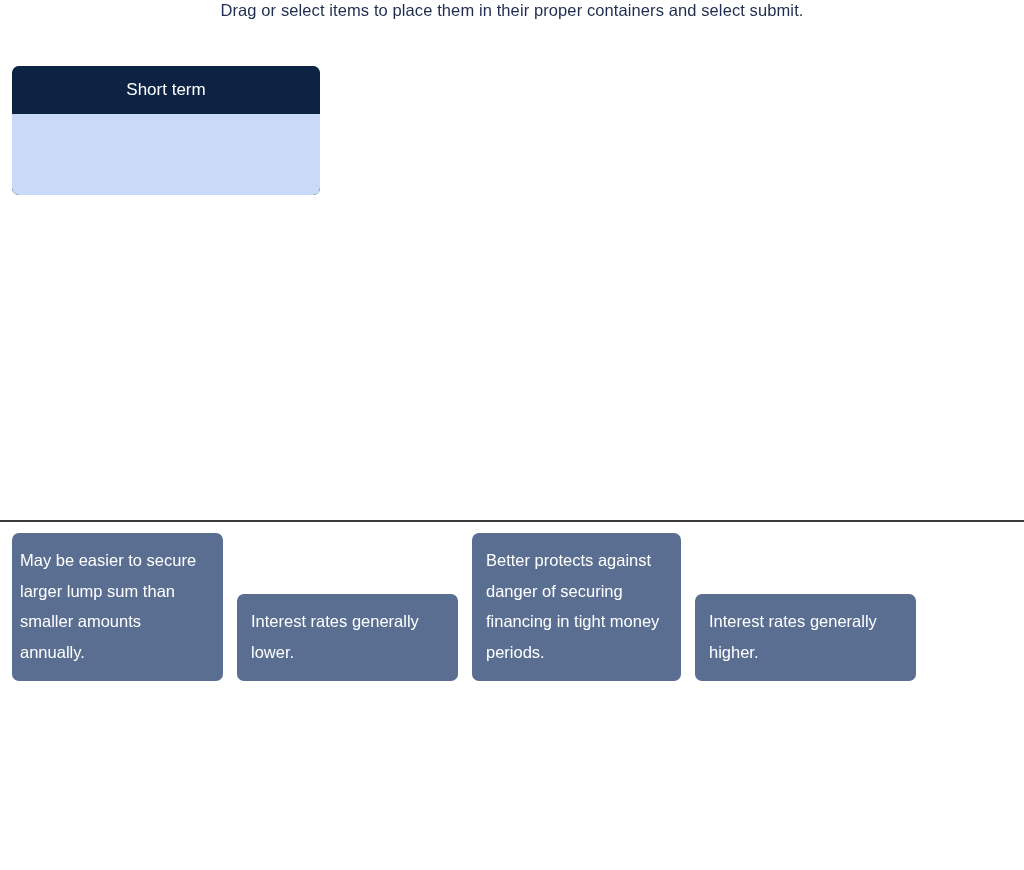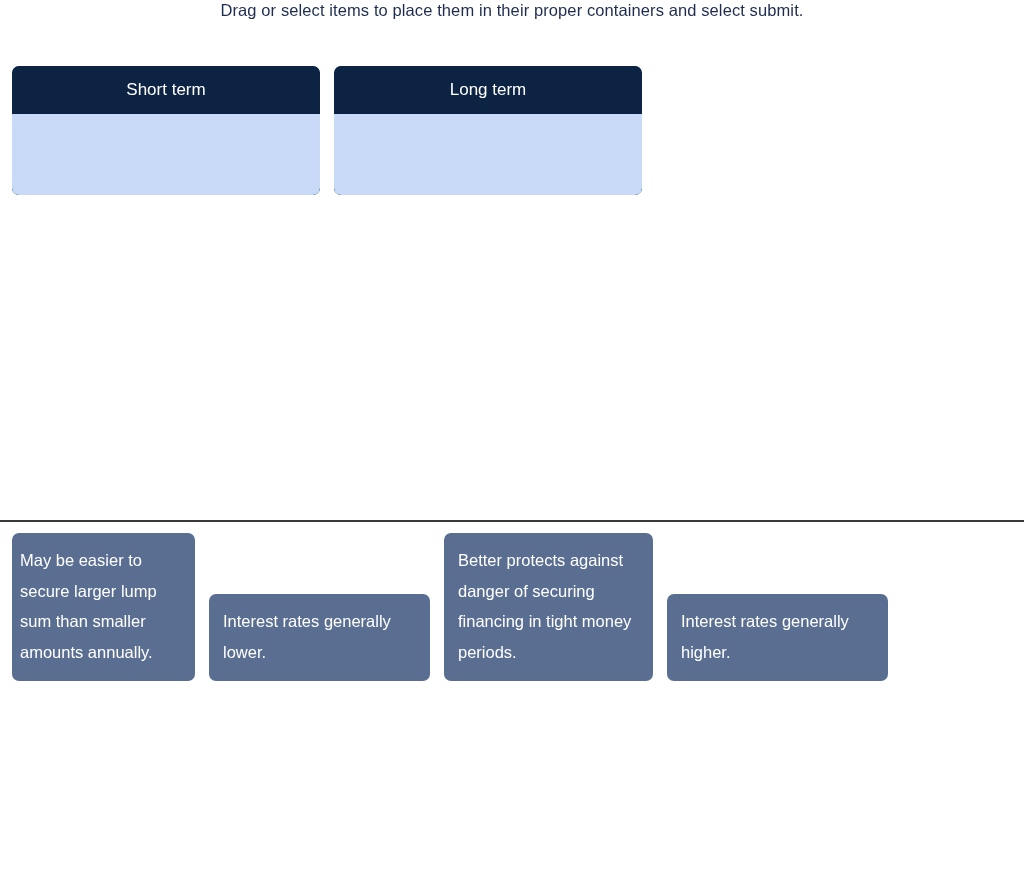--- a/index.html
+++ b/index.html
@@ -85,21 +85,21 @@
     background: #5a6e92;
     color: #ffffff;
     border-radius: 7px;
     padding: 12px 14px 14px;
     font-size: 16.5px;
     line-height: 30.5px;
     box-sizing: border-box;
     cursor: grab;
     user-select: none;
   }
-  .item-card.w-narrow { width: 183px; padding-left: 8px; }
+  .item-card.w-narrow { width: 211px; padding-left: 8px; }
   .item-card.w-mid    { width: 221px; }
   .item-card.w-wide   { width: 209px; }
 
   
   .row-break {
     flex-basis: 100%;
     height: 0;
     margin: 0;
     padding: 0;
   }
@@ -109,24 +109,20 @@
 
 <div class="instruction">Drag or select items to place them in their proper containers and select submit.</div>
 
 <div class="dropzone-area">
 
   <div class="dropzone">
     <div class="dropzone-header">Short term</div>
     <div class="dropzone-body"></div>
   </div>
 
-  <div class="dropzone">
-    <div class="dropzone-header">Long term</div>
-    <div class="dropzone-body"></div>
-  </div>
 
 </div>
 
 <div class="divider"></div>
 
 <div class="item-tray">
 
   <div class="item-card w-narrow">May be easier to secure larger lump sum than smaller amounts annually.</div>
 
   <div class="item-card w-mid">Interest rates generally lower.</div>

